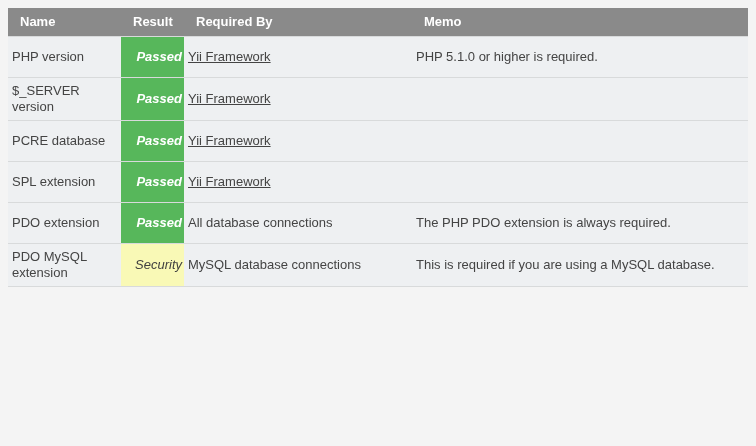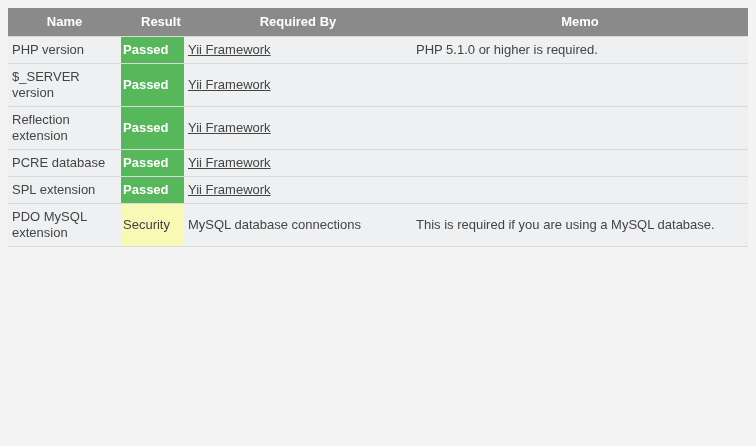--- a/index.html
+++ b/index.html
@@ -32,35 +32,36 @@
     border-bottom:1px solid var(--border);
   }
   col.c-name{width:113px;}
   col.c-result{width:63px;}
   col.c-reqby{width:228px;}
   col.c-memo{width:336px;}
   thead th{
     background:var(--header-bg);
     color:var(--header-text);
     font-weight:bold;
-    text-align:center;
-    padding:6px 20px;
+    text-align:left;
+    padding:6px 12px;
     font-size:13px;
     line-height:16px;
   }
   tbody td{
     border-top:1px solid var(--border);
     padding:5px 4px;
     vertical-align:middle;
     line-height:16px;
     margin-left:20px;
   }
   td.result-cell{
-    text-align:left;
-    padding:5px 2px;
+    text-align:right;
+    padding:12px 2px;
+    font-style:italic;
   }
   td.result-cell.passed{
     background:var(--passed-bg);
     color:var(--passed-text);
     font-weight:bold;
   }
   td.result-cell.warning{
     background:var(--warning-bg);
     color:var(--warning-text);
     font-weight:normal;
@@ -96,37 +97,37 @@
         <td><a class="req-link" href="#">Yii Framework</a></td>
         <td>PHP 5.1.0 or higher is required.</td>
       </tr>
       <tr>
         <td>$_SERVER version</td>
         <td class="result-cell passed">Passed</td>
         <td><a class="req-link" href="#">Yii Framework</a></td>
         <td></td>
       </tr>
       <tr>
-        <td>Reflection extension</td>
-        <td class="result-cell passed">Passed</td>
-        <td><a class="req-link" href="#">Yii Framework</a></td>
-        <td></td>
-      </tr>
-      <tr>
         <td>PCRE database</td>
         <td class="result-cell passed">Passed</td>
         <td><a class="req-link" href="#">Yii Framework</a></td>
         <td></td>
       </tr>
       <tr>
         <td>SPL extension</td>
         <td class="result-cell passed">Passed</td>
         <td><a class="req-link" href="#">Yii Framework</a></td>
         <td></td>
       </tr>
       <tr>
+        <td>PDO extension</td>
+        <td class="result-cell passed">Passed</td>
+        <td><span>All database connections</span></td>
+        <td>The PHP PDO extension is always required.</td>
+      </tr>
+      <tr>
         <td>PDO MySQL extension</td>
         <td class="result-cell warning">Security</td>
         <td><span>MySQL database connections</span></td>
         <td>This is required if you are using a MySQL database.</td>
       </tr>
     </tbody>
 </table>
 
 </body></html>

